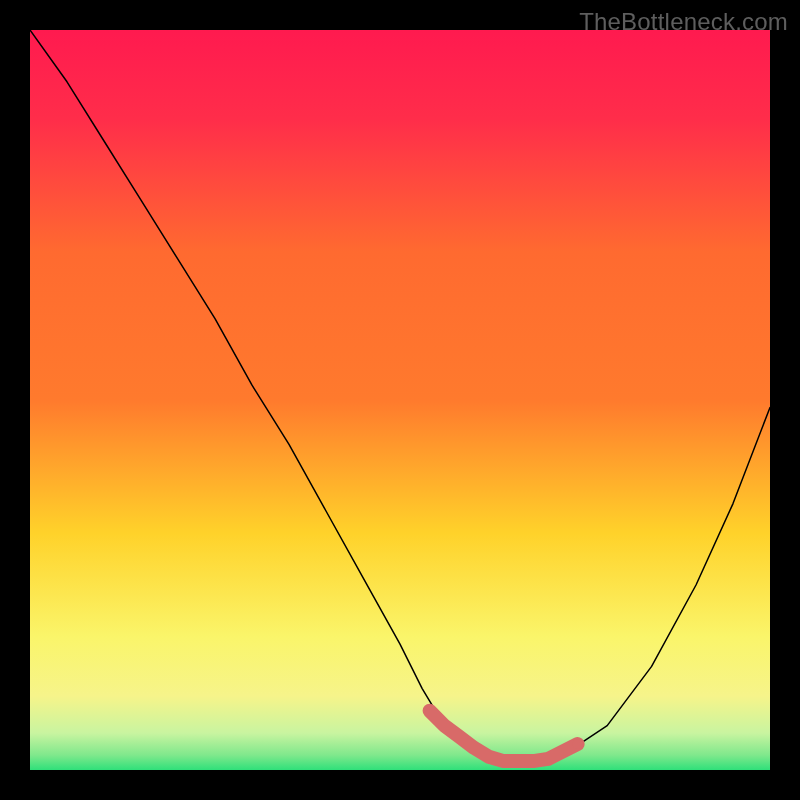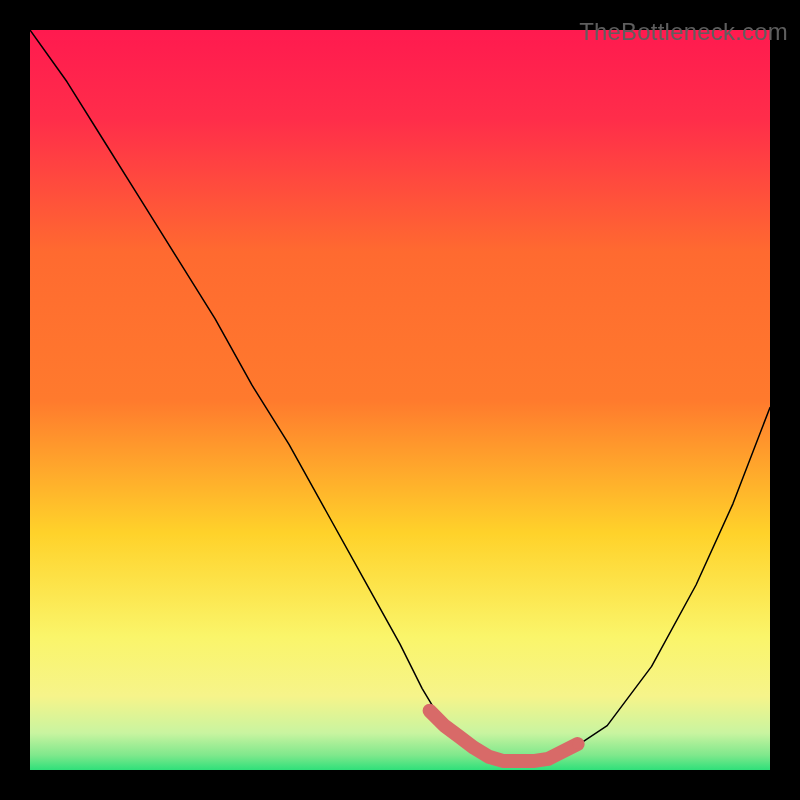--- a/index.html
+++ b/index.html
@@ -12,21 +12,21 @@
     font-family: Arial, Helvetica, sans-serif;
   }
   .frame {
     position: relative;
     width: 800px;
     height: 800px;
     background: #000;
   }
   .watermark {
     position: absolute;
-    top: 18px;
+    top: 8px;
     right: 12px;
     color: #5e5e5e;
     font-size: 24px;
     font-weight: 500;
     letter-spacing: 0.2px;
     z-index: 20;
   }
   .plot-area {
     position: absolute;
     left: 30px;

